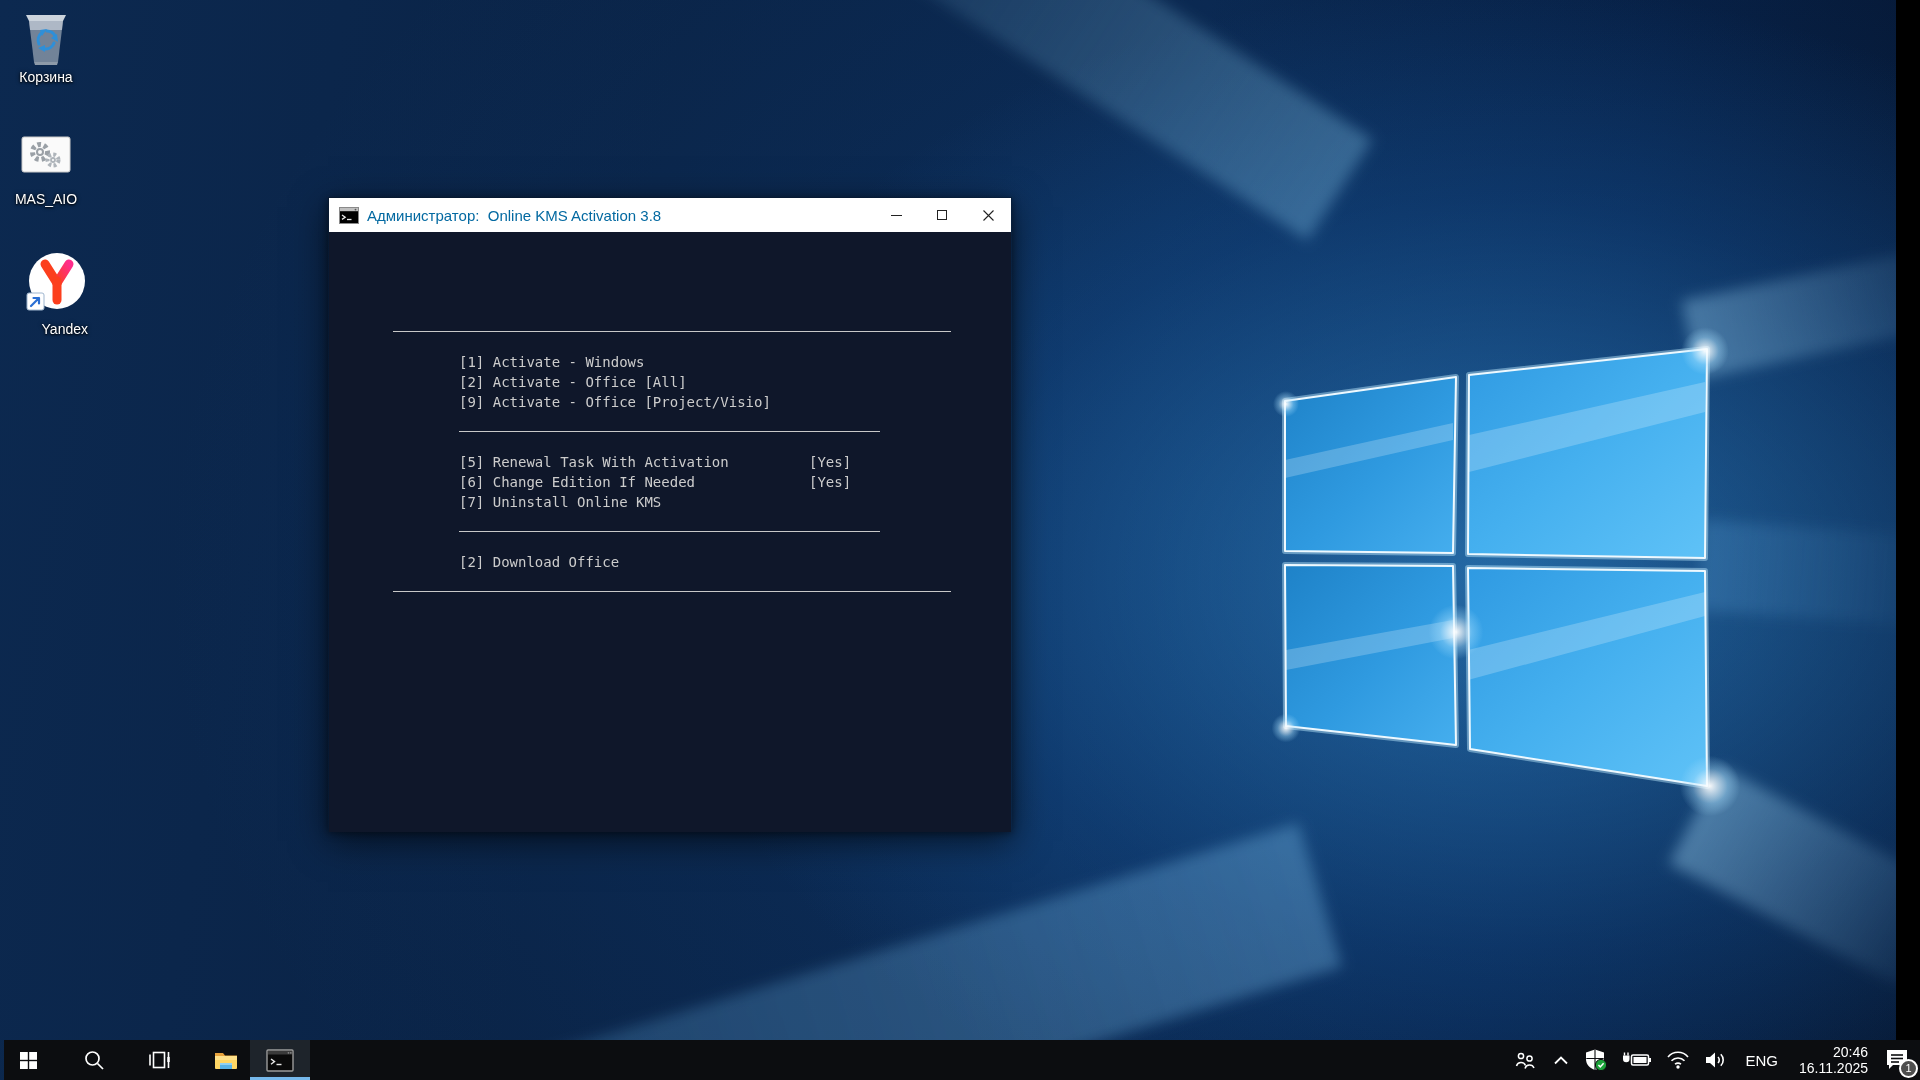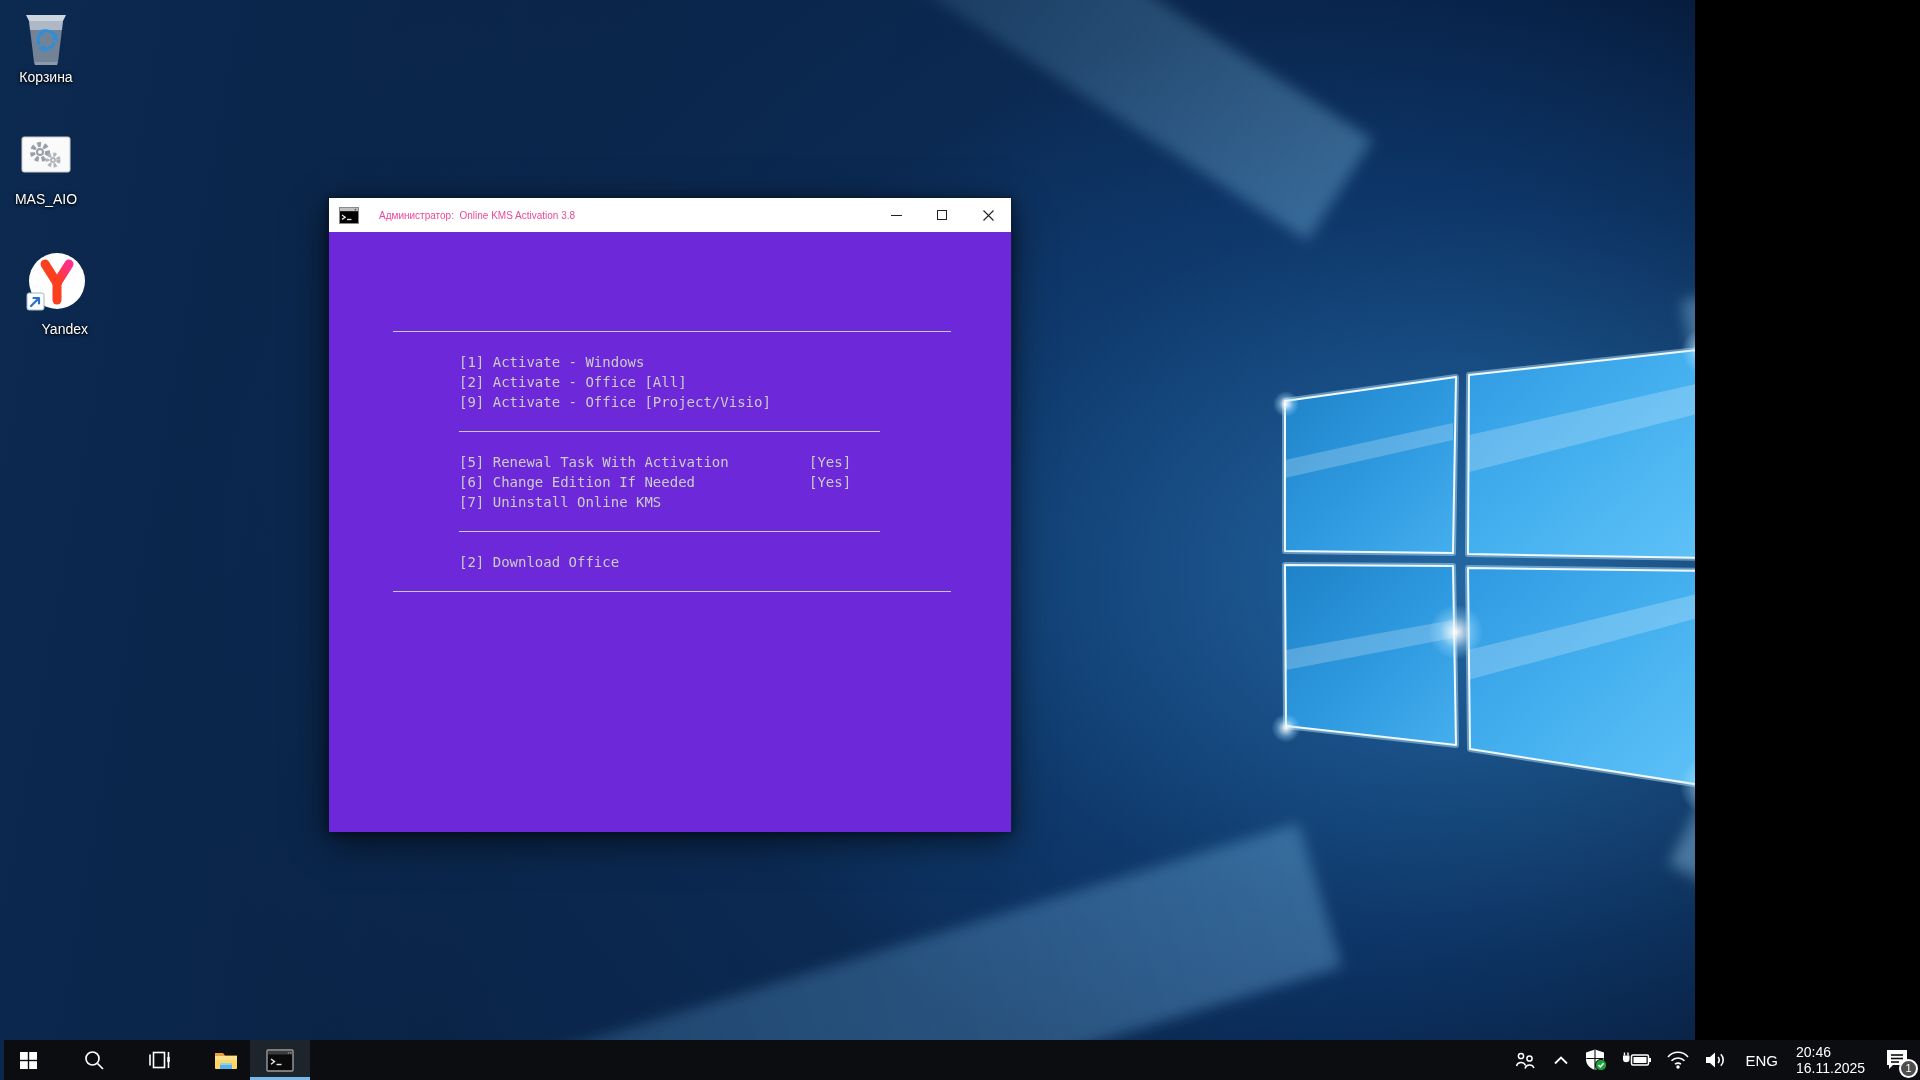--- a/index.html
+++ b/index.html
@@ -1,17 +1,17 @@
 <!DOCTYPE html>
 <html><head>
 <meta charset="utf-8">
 <style>
   html,body{margin:0;padding:0;width:1920px;height:1080px;overflow:hidden;background:#000;}
   *{box-sizing:border-box;}
-  #screen{position:absolute;inset:0;width:1695px;height:1080px;font-family:"Liberation Sans",sans-serif;}
+  #screen{position:absolute;inset:0;width:1896px;height:1080px;font-family:"Liberation Sans",sans-serif;}
 
   
   .wallpaper{position:absolute;inset:0;
     background:
       radial-gradient(1150px 820px at 1490px 575px, rgba(62,165,238,0.50), rgba(28,105,185,0.24) 46%, rgba(0,0,0,0) 72%),
       radial-gradient(1700px 1250px at 1490px 575px, rgba(22,85,155,0.32), rgba(0,0,0,0) 78%),
       linear-gradient(100deg,#0c2950 0%,#0a2346 33%,#092348 58%,#05193a 80%,#040f24 100%);
     overflow:hidden;}
   .beam{position:absolute;filter:blur(7px);}
   .beam1{left:620px;top:130px;width:720px;height:120px;transform:rotate(33deg);transform-origin:right center;
@@ -35,47 +35,47 @@
   .di-recycle{left:4px;top:8px;}
   .di-mas{left:4px;top:136px;}
   .di-yandex{left:4px;top:250px;text-align:right;}
 
   
   .win{position:absolute;left:328px;top:197px;width:684px;height:634px;
     box-shadow:0 10px 34px rgba(0,0,0,0.6), 0 2px 8px rgba(0,0,0,0.45);
     border:1px solid rgba(0,0,0,0.35);}
   .titlebar{height:34px;background:#ffffff;display:flex;align-items:center;position:relative;}
   .titlebar .ticon{margin-left:10px;width:20px;height:17px;flex:0 0 auto;}
-  .titlebar .ttext{margin-left:20px;font-size:10px;color:#ec4899;white-space:pre;}
+  .titlebar .ttext{margin-left:8px;font-size:15px;color:#0369a1;white-space:pre;}
   .caption-btns{position:absolute;right:0;top:0;height:100%;display:flex;}
   .cap-btn{width:46px;height:100%;display:flex;align-items:center;justify-content:center;}
   .glyph-min{width:11px;height:1px;background:#222;}
   .glyph-max{width:10px;height:10px;border:1px solid #222;}
-  .console-body{height:600px;background:#6d28d9;position:relative;overflow:hidden;}
+  .console-body{height:600px;background:#0f172a;position:relative;overflow:hidden;}
   .console-content{padding-top:80px;}
   .cline{height:20px;font-family:"DejaVu Sans Mono","Liberation Mono",monospace;
     font-size:14px;line-height:20px;color:#cccccc;white-space:pre;position:relative;}
   .cline.item{margin-left:130px;}
   .cline.prompt{margin-left:64px;color:#16c60c;}
   .cline.hr-long{margin-left:64px;width:558px;height:20px;border-bottom:1px solid #c8c8c8;}
   .cline.hr-short{margin-left:130px;width:421px;height:20px;border-bottom:1px solid #c8c8c8;}
   .cval{position:absolute;left:350px;top:0;}
 
   
   .taskbar{position:absolute;left:4px;top:1040px;width:1920px;height:40px;background:#0c0d10;display:flex;align-items:center;}
   .tb-btn{width:48px;height:40px;display:flex;align-items:center;justify-content:center;flex:0 0 auto;}
   .tb-btn.start{margin-left:0;}
   .tb-btn.s2{margin-left:18px;}
   .tb-app{position:relative;width:60px;height:40px;display:flex;align-items:center;justify-content:center;flex:0 0 auto;}
   .tb-app.active{background:rgba(145,180,210,0.14);}
   .tb-app.active .underline{position:absolute;left:0;bottom:0;width:100%;height:3px;background:#76b9ed;}
   .tray{position:absolute;right:0;top:0;height:40px;display:flex;align-items:center;}
   .tray-ic{height:40px;display:flex;align-items:center;justify-content:center;padding:0 7px;}
   .tray-lang{color:#fff;font-size:15px;padding:0 10px;}
-  .tray-clock{color:#fff;font-size:14px;line-height:16px;text-align:left;padding:0 8px;min-width:88px;}
+  .tray-clock{color:#fff;font-size:14px;line-height:16px;text-align:right;padding:0 8px;min-width:88px;}
   .tray-ac{position:relative;padding:0 14px 0 8px;height:40px;display:flex;align-items:center;}
   .ac-badge{position:absolute;right:6px;bottom:2px;width:19px;height:19px;border-radius:50%;
     background:#4e4e4e;border:2px solid #fff;color:#fff;font-size:11px;line-height:15px;text-align:center;}
 </style>
 </head>
 <body>
 
 <div id="screen">
 
   <div class="wallpaper">

